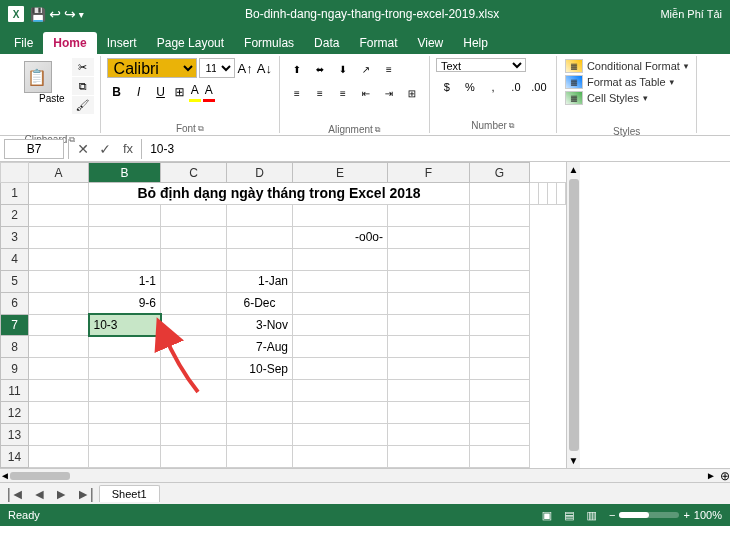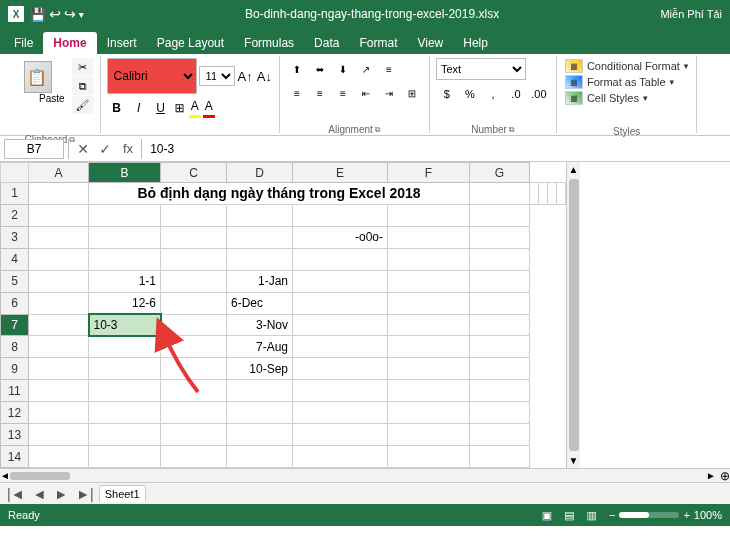--- a/index.html
+++ b/index.html
@@ -104,22 +104,22 @@
       border: 1px solid transparent;
       display: flex; align-items: center; justify-content: center;
       cursor: pointer;
       font-size: 11px;
     }
 
     
     .font-group { min-width: 130px; }
     .font-row { display: flex; gap: 2px; margin-bottom: 1px; align-items: center; }
     .font-select {
-      width: 90px; height: 36px; font-size: 12px; border: 1px solid #bbb;
-      background: #ef4444; padding: 0 2px;
+      width: 90px; height: 20px; font-size: 16px; border: 1px solid #bbb;
+      background: #eab308; padding: 0 2px;
     }
     .font-size-select {
       width: 36px; height: 20px; font-size: 11px; border: 1px solid #bbb;
       background: white; padding: 0 2px;
     }
     .font-btn {
       width: 20px; height: 20px;
       border: 1px solid transparent;
       background: transparent;
       cursor: pointer;
@@ -138,21 +138,21 @@
       border: 1px solid transparent;
       background: transparent;
       cursor: pointer;
       display: flex; align-items: center; justify-content: center;
       font-size: 10px;
     }
 
     
     .number-group { min-width: 100px; }
     .number-select {
-      width: 90px; height: 22px; font-size: 11px; border: 1px solid #bbb; background: white;
+      width: 90px; height: 14px; font-size: 11px; border: 1px solid #bbb; background: white;
     }
     .number-row { display: flex; gap: 1px; margin-top: 2px; }
     .num-btn {
       width: 22px; height: 20px; border: 1px solid transparent; background: transparent;
       cursor: pointer; font-size: 11px; display: flex; align-items: center; justify-content: center;
     }
 
     
     .styles-group { min-width: 140px; }
     .styles-item {
@@ -256,21 +256,21 @@
       display: flex;
       align-items: center;
       height: 22px;
       border-top: 1px solid #c8c8c8;
       background: #f2f2f2;
       padding: 0 4px;
       gap: 2px;
     }
     .sheet-tab-nav { font-size: 14px; color: #555; padding: 0 3px; cursor: pointer; }
     .sheet-tab {
-      padding: 2px 5px;
+      padding: 2px 12px;
       border: 1px solid #c8c8c8;
       border-bottom: none;
       background: white;
       font-size: 11px;
       cursor: pointer;
       border-radius: 2px 2px 0 0;
     }
 
     
     .status-bar {
@@ -541,23 +541,23 @@
             <td style="text-align: right;">1-1</td>
             <td style="text-align: right;"></td>
             <td style="text-align: right;">1-Jan</td>
             <td></td>
             <td></td>
             <td></td>
           </tr>
           <tr>
             <th class="row-header">6</th>
             <td></td>
-            <td style="text-align: right;">12-6</td>
-            <td style="text-align: right;"></td>
-            <td style="text-align: left;">6-Dec</td>
+            <td style="text-align: right;">9-6</td>
+            <td style="text-align: right;"></td>
+            <td style="text-align: center;">6-Dec</td>
             <td></td>
             <td></td>
             <td></td>
           </tr>
           <tr>
             <th class="row-header active-row">7</th>
             <td></td>
             <td class="selected-cell" style="background: rgb(199, 230, 199); border: 2px solid rgb(33, 115, 70);">10-3</td>
             <td style="text-align: right;"></td>
             <td style="text-align: right;">3-Nov</td>

